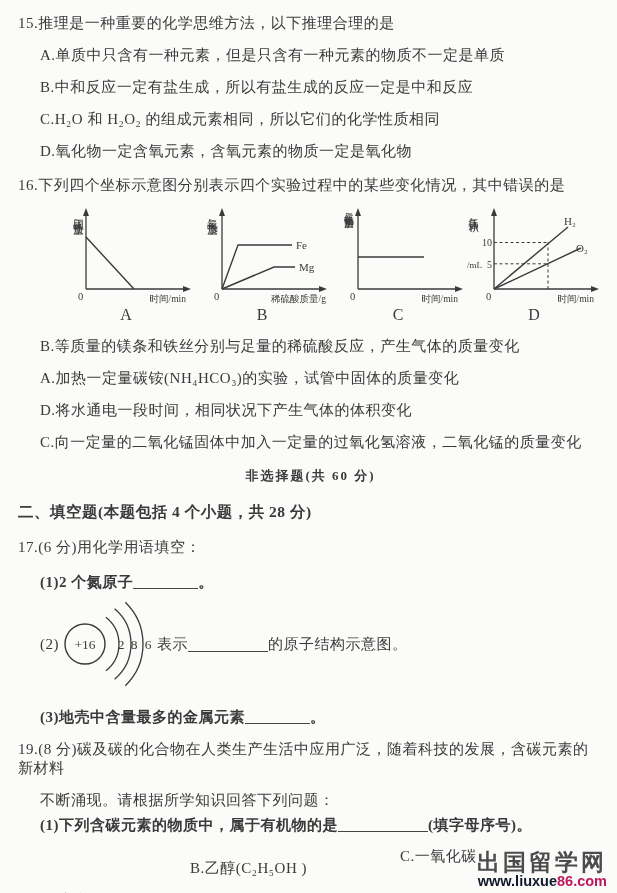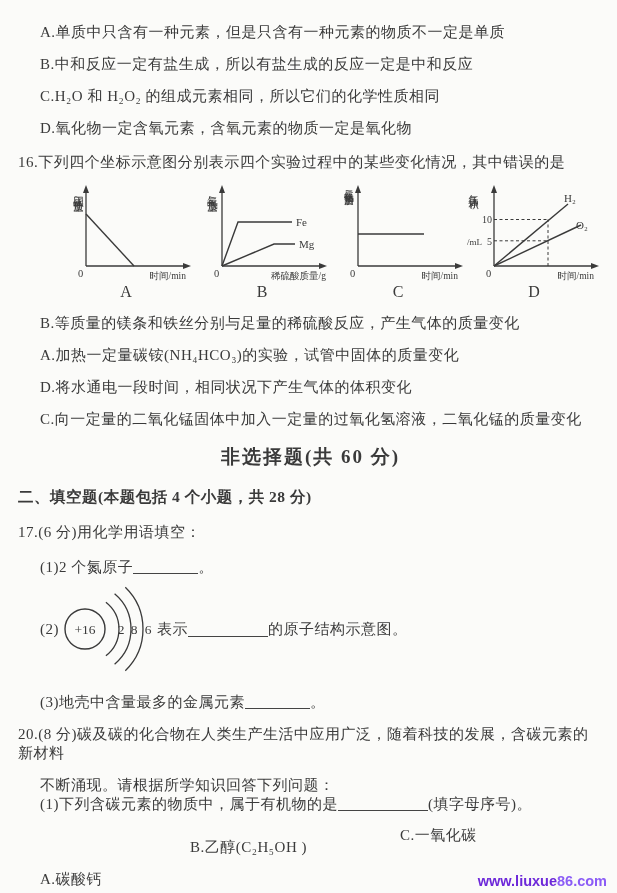--- a/index.html
+++ b/index.html
@@ -14,42 +14,43 @@
   .opt{margin-left:22px;margin-top:13px;}
   .graphs-row{display:flex;margin-left:40px;margin-top:10px;}
   .graph{position:relative;width:136px;}
   .graph svg{display:block;}
   .ylab{
     position:absolute;writing-mode:vertical-rl;text-orientation:mixed;
     font-size:10.5px;letter-spacing:2px;color:#3a3a3a;line-height:12px;
   }
   .ylab.small{font-size:9.5px;letter-spacing:1px;}
   .caption{text-align:center;width:136px;font-size:16px;margin-top:1px;}
-  .section-title{text-align:center;font-size:19px;font-weight:bold;margin-top:15px;letter-spacing:2px;}
+  .section-title{text-align:center;font-size:13px;font-weight:bold;margin-top:15px;letter-spacing:2px;}
   .subsection{font-size:15.5px;font-weight:bold;margin-top:17px;letter-spacing:0.5px;}
   .blank{display:inline-block;border-bottom:1.3px solid #444;height:14px;vertical-align:-2px;}
   .w65{width:65px;} .w80{width:80px;} .w90{width:90px;}
-  .part{margin-left:22px;margin-top:16px;}
+  .part{margin-left:22px;margin-top:16px;font-weight:bold;}
   .atom-row{display:flex;align-items:center;margin-left:22px;margin-top:6px;height:92px;}
   .atom-row .txt{font-size:15px;letter-spacing:0.5px;}
   .cols{display:flex;margin-left:22px;margin-top:12px;}
   .col1{width:150px;margin-top:44px;} .col2{width:210px;margin-top:12px;}
   .footer{text-align:center;font-size:15px;margin-top:13px;letter-spacing:1px;}
   .watermark{position:absolute;right:10px;bottom:4px;text-align:right;line-height:1.05;}
   .wm-name{font-size:23px;font-weight:bold;color:#4c4c4c;letter-spacing:3px;font-family:"Liberation Sans","DejaVu Sans",sans-serif;}
   .wm-url{font-size:14.5px;font-weight:bold;font-family:"Liberation Sans","DejaVu Sans",sans-serif;}
-  .wm-gray{color:#6d28d9;} .wm-red{color:#8b5cf6;}
+  .wm-gray{color:#0f172a;} .wm-red{color:#be185d;}
   svg text{font-family:"Liberation Serif","DejaVu Serif",serif;fill:#3a3a3a;}
 </style>
 </head>
 <body>
 
 <div class="page">
 
   <div>
+    <div class="line" style="margin-top:4px;">15.推理是一种重要的化学思维方法，以下推理合理的是</div>
     <div class="line opt">A.单质中只含有一种元素，但是只含有一种元素的物质不一定是单质</div>
     <div class="line opt">B.中和反应一定有盐生成，所以有盐生成的反应一定是中和反应</div>
     <div class="line opt">C.H₂O 和 H₂O₂ 的组成元素相同，所以它们的化学性质相同</div>
     <div class="line opt">D.氧化物一定含氧元素，含氧元素的物质一定是氧化物</div>
   </div>
 
   <div>
     <div class="line stem">16.下列四个坐标示意图分别表示四个实验过程中的某些变化情况，其中错误的是</div>
 
     <div class="graphs-row">
@@ -155,32 +156,33 @@
         <span class="blank w80"></span>
         <span class="txt">的原子结构示意图。</span>
     </div>
 
     <div class="line part" style="margin-top:18px;">
       <span>(3)地壳中含量最多的金属元素</span><span class="blank w65"></span><span>。</span>
     </div>
   </div>
 
   <div>
-    <div class="line" style="margin-top:13px;">20.(8 分)碳及碳的化合物在人类生产生活中应用广泛，随着科技的发展，含碳元素的新材料</div>
+    <div class="line" style="margin-top:13px;">19.(8 分)碳及碳的化合物在人类生产生活中应用广泛，随着科技的发展，含碳元素的新材料</div>
     <div class="line" style="margin-top:13px;margin-left:22px;">不断涌现。请根据所学知识回答下列问题：</div>
 
-    <div class="line part" style="margin-top:0;">
+    <div class="line part" style="margin-top:6px;">
       <span>(1)下列含碳元素的物质中，属于有机物的是</span><span class="blank w90"></span><span>(填字母序号)。</span>
     </div>
 
     <div class="cols line">
       <span class="col1">A.碳酸钙</span>
       <span class="col2">B.乙醇(C₂H₅OH )</span>
       <span>C.一氧化碳</span>
     </div>
   </div>
 
   <div class="footer">化学试题　第 4 页(共 6 页)</div>
 </div>
 
 <div class="watermark">
+  <div class="wm-name">出国留学网</div>
   <div class="wm-url"><span class="wm-gray">www.liuxue</span><span class="wm-red">86</span><span class="wm-red">.com</span></div>
 </div>
 
 </body></html>

